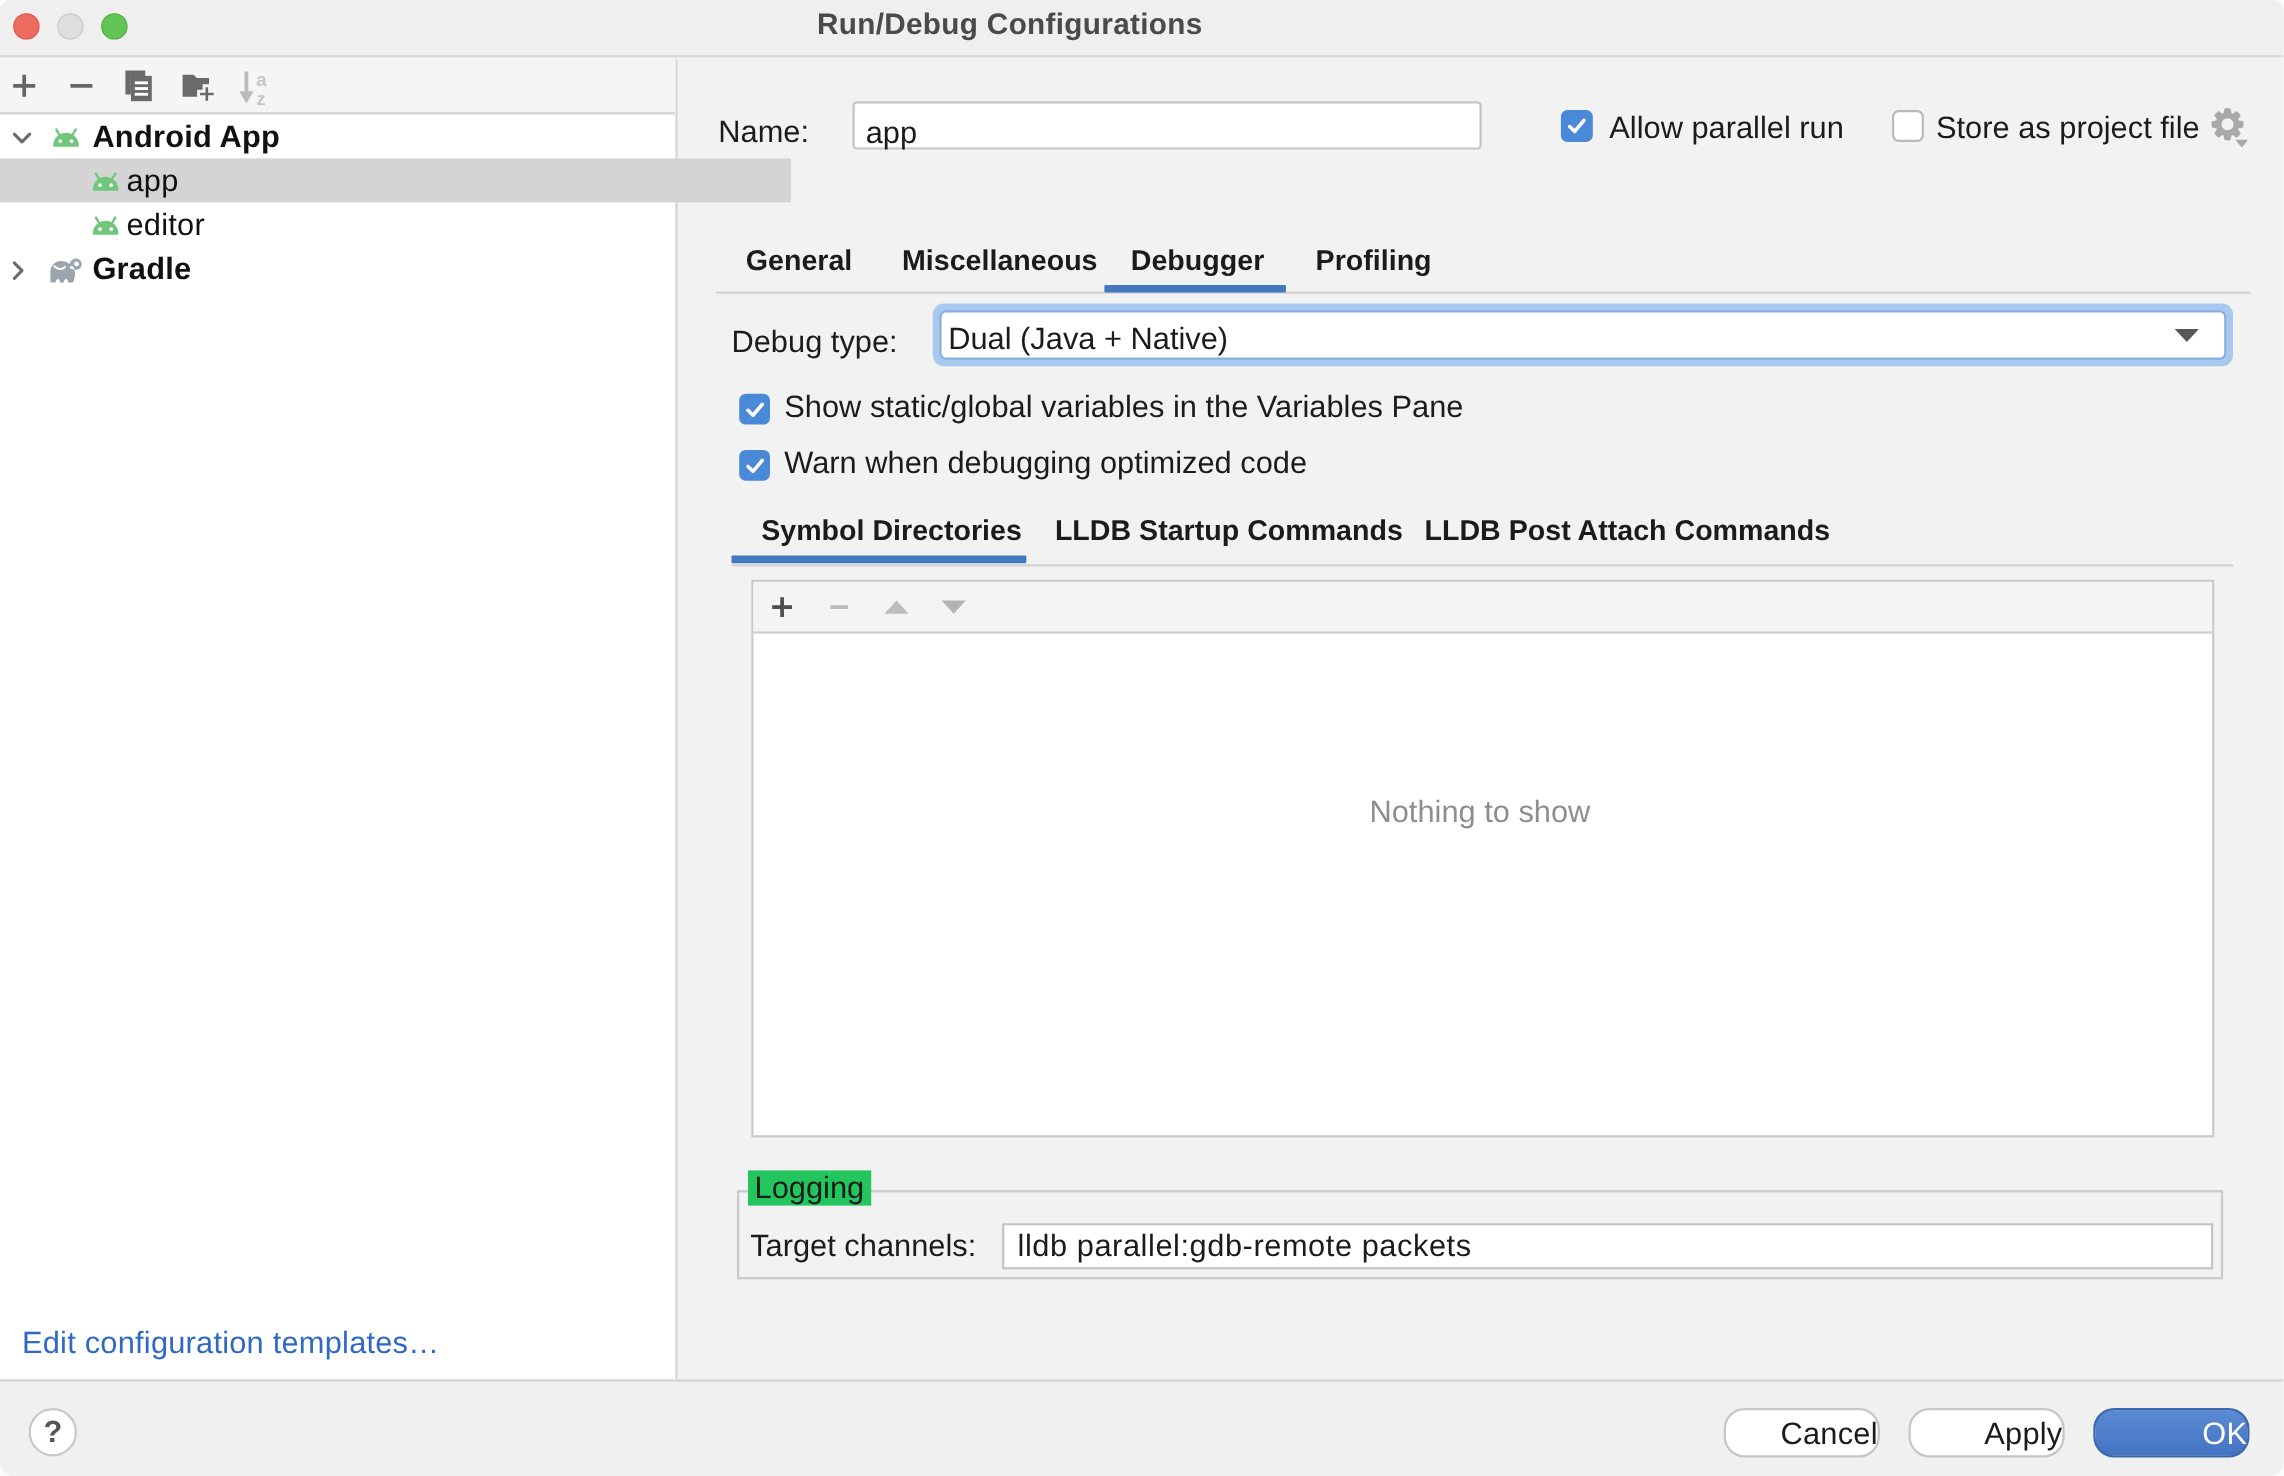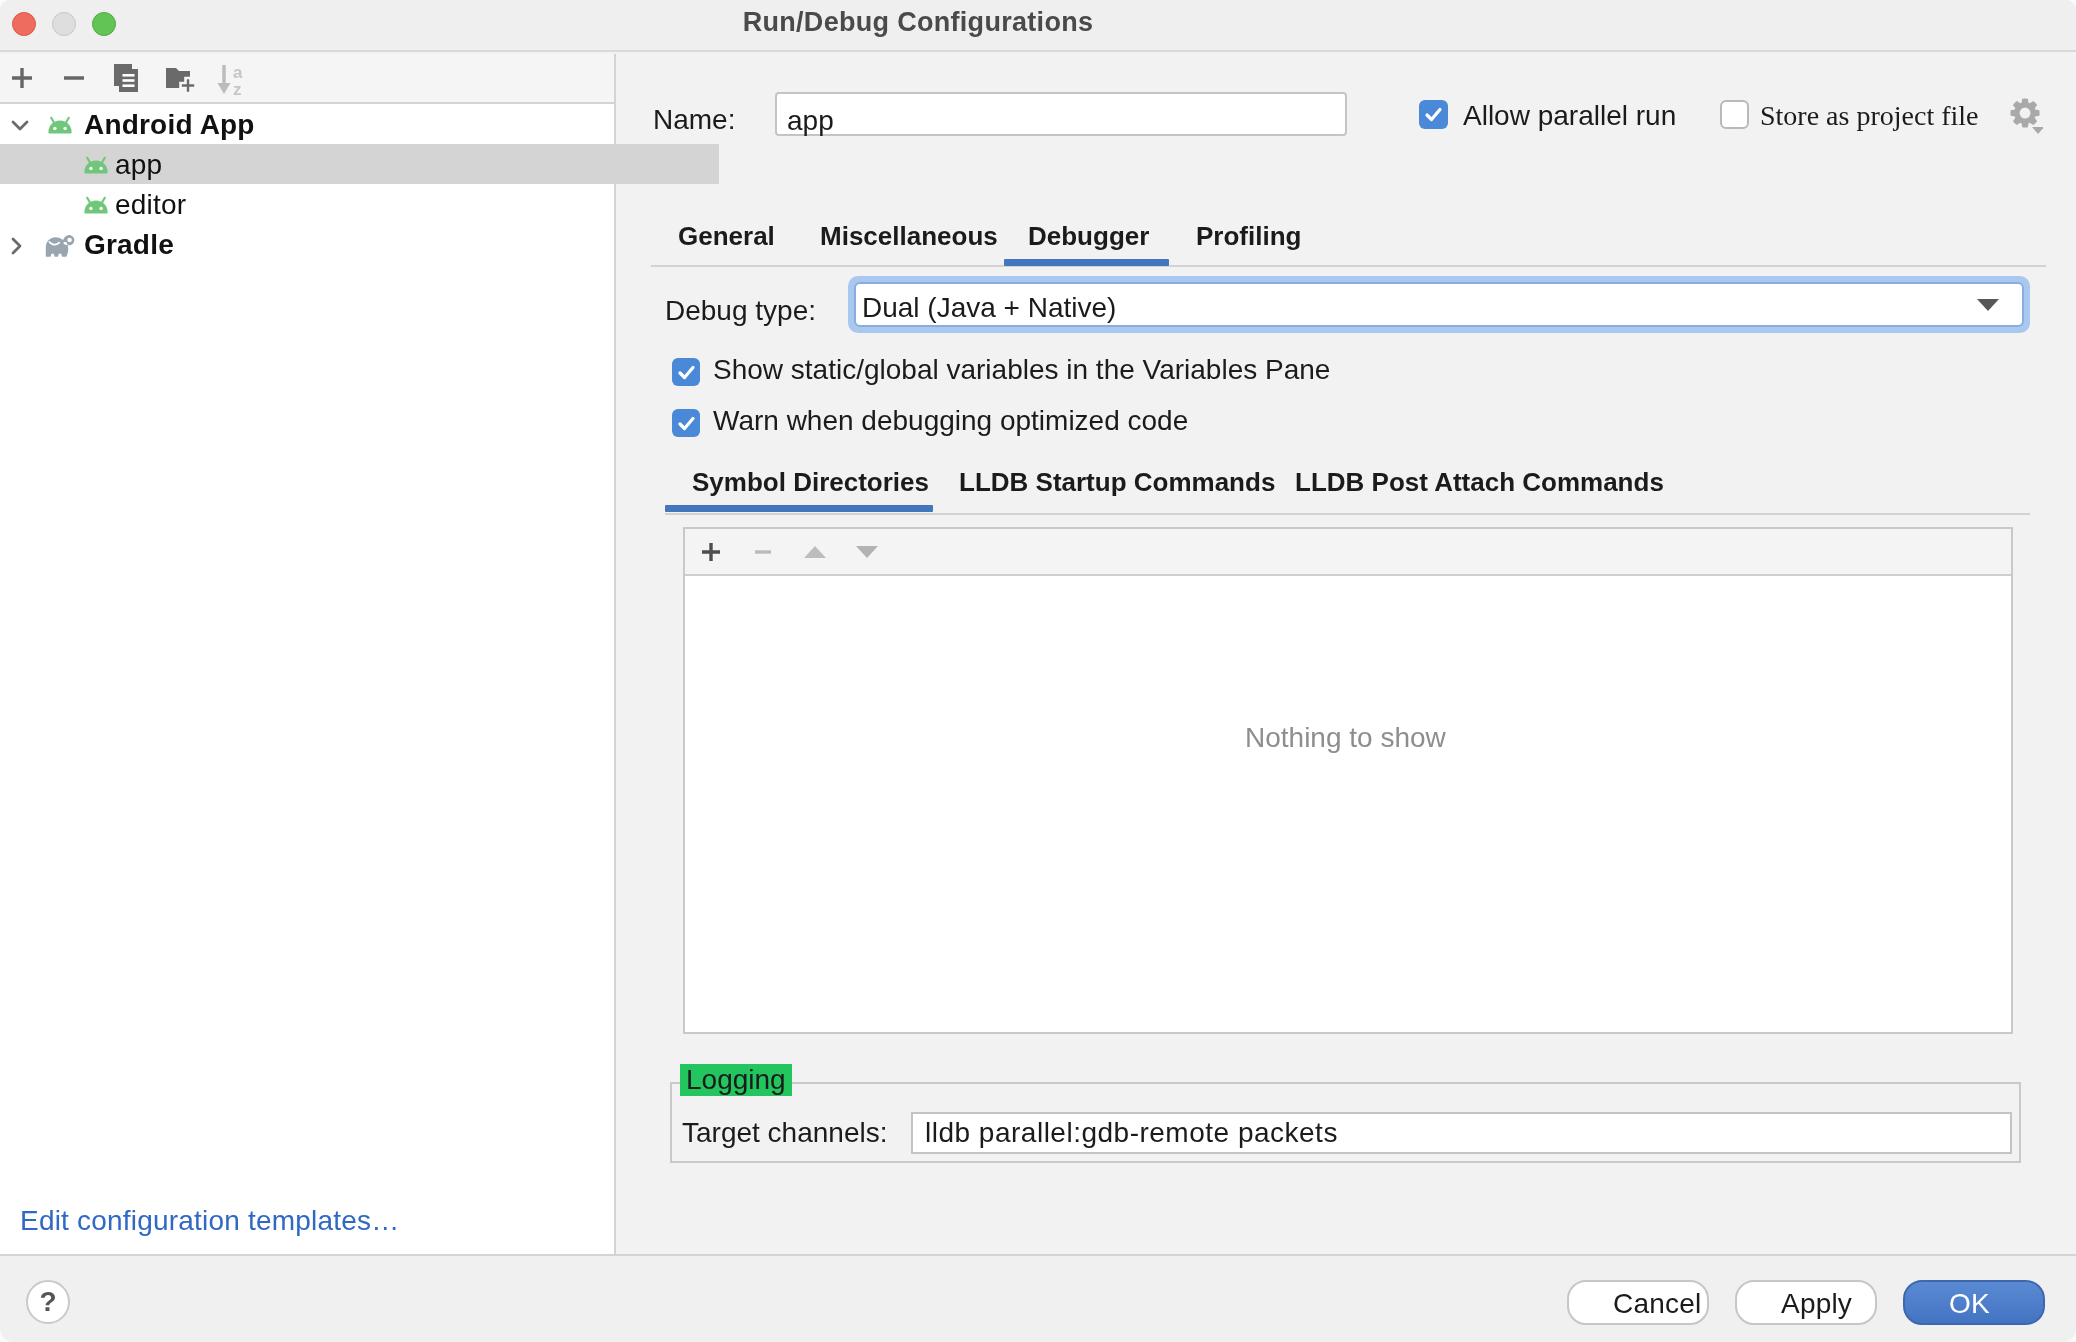--- a/index.html
+++ b/index.html
@@ -35,21 +35,21 @@
 
 
 .panel { left:683px; top:527px; width:1330px; height:507px; background:#fff; border:2px solid #c9c9c9; }
 .paneltb { left:685px; top:529px; width:1326px; height:47px; background:#f4f4f4; border-bottom:2px solid #cecece; }
 
 
 .group { left:670px; top:1082px; width:1351px; height:81px; border:2px solid #c9c9c9; }
 
 
 .bottombar { left:0; top:1254px; width:2076px; height:88px; background:#f0f0f0; border-top:2px solid #d4d4d4; }
-.btn { height:45px; border-radius:19px; font-size:28px; text-align:left; line-height:43px; letter-spacing:0.2px;padding-left:44px; }
+.btn { height:45px; border-radius:19px; font-size:28px; text-align:right; line-height:43px; letter-spacing:0.2px;padding-left:44px; }
 .btn.plain { background:#fff; border:2px solid #c6c6c6; color:#1b1b1b; }
 .btn.primary { background:linear-gradient(#5b8ad3,#4374c3); border:2px solid #3d68ad; color:#fff; }
 </style>
 </head>
 <body>
 <div class="win">
 
   <div class="abs titlebar"></div>
   <div class="abs title">Run/Debug Configurations</div>
   <div class="abs light" style="left:12px; background:#ee6b60; border:1px solid #dc564a;"></div>
@@ -154,21 +154,21 @@
   <div class="abs input" style="left:775px; top:92px; width:572px; height:44px;"></div>
   <div class="abs label" style="left:787px; top:105px;">app</div>
 
   <div class="abs checkbox-on" style="left:1419px; top:100px;"></div>
   <svg class="abs" style="left:1422px; top:103px;" width="23" height="23" viewBox="0 0 23 23">
       <polyline points="5,12 9.5,16.5 18,6.5" fill="none" stroke="#fff" stroke-width="3.2" stroke-linecap="round" stroke-linejoin="round"></polyline>
     </svg>
   <div class="abs label" style="left:1463px; top:100px;">Allow parallel run</div>
 
   <div class="abs checkbox-off" style="left:1720px; top:100px;"></div>
-  <div class="abs label" style="left:1760px; top:100px;font-family:Liberation Serif, serif;">Store as project file</div>
+  <div class="abs label" style="left:1760px; top:100px;">Store as project file</div>
   <span class="abs" id="gear" style="left:2009px; top:97px;">
       <svg width="34" height="42" viewBox="0 0 34 42">
         <g fill="#a9a9a9">
           <path transform="translate(1,1) scale(0.94)" d="M31.22 13.04 A15.5 15.5 0 0 1 31.22 18.96 L26.87 19.74 A11.5 11.5 0 0 1 26.34 21.04 L28.85 24.67 A15.5 15.5 0 0 1 24.67 28.85 L21.04 26.34 A11.5 11.5 0 0 1 19.74 26.87 L18.96 31.22 A15.5 15.5 0 0 1 13.04 31.22 L12.26 26.87 A11.5 11.5 0 0 1 10.96 26.34 L7.33 28.85 A15.5 15.5 0 0 1 3.15 24.67 L5.66 21.04 A11.5 11.5 0 0 1 5.13 19.74 L0.78 18.96 A15.5 15.5 0 0 1 0.78 13.04 L5.13 12.26 A11.5 11.5 0 0 1 5.66 10.96 L3.15 7.33 A15.5 15.5 0 0 1 7.33 3.15 L10.96 5.66 A11.5 11.5 0 0 1 12.26 5.13 L13.04 0.78 A15.5 15.5 0 0 1 18.96 0.78 L19.74 5.13 A11.5 11.5 0 0 1 21.04 5.66 L24.67 3.15 A15.5 15.5 0 0 1 28.85 7.33 L26.34 10.96 A11.5 11.5 0 0 1 26.87 12.26 Z M21.80 16.00 A5.8 5.8 0 1 0 10.20 16.00 A5.8 5.8 0 1 0 21.80 16.00 Z"></path>
           <polygon points="23,30 35,30 29,37"></polygon>
         </g>
       </svg>
     </span>
 
   <div class="abs tab" style="left:678px; top:221px;">General</div>

